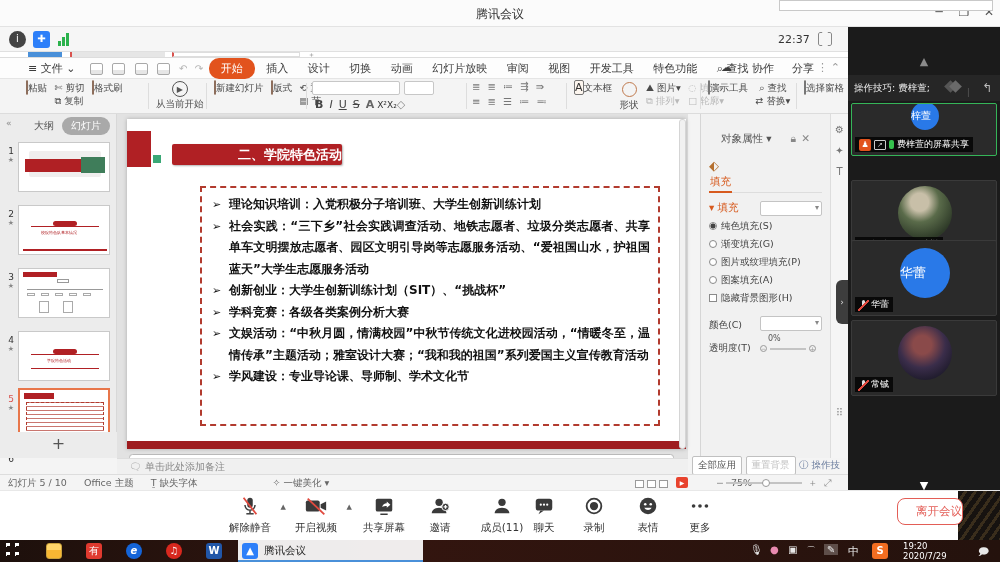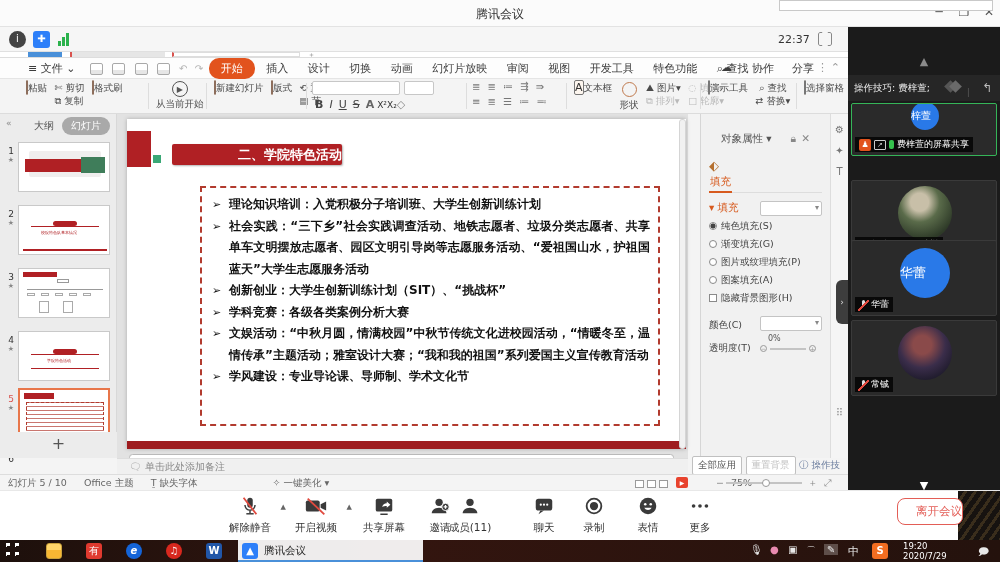--- a/index.html
+++ b/index.html
@@ -448,21 +448,21 @@
     </div>
     <div class="mtb" style="left:412px;">
       <svg width="22" height="22" viewBox="0 0 24 24">
           <circle cx="11" cy="8" r="4" fill="#3a3a3a"></circle>
           <path d="M3 20c0-4 4-6 8-6s8 2 8 6z" fill="#3a3a3a"></path>
           <circle cx="18" cy="13" r="4" fill="#3a3a3a" stroke="#fff"></circle>
           <path d="M18 11v4M16 13h4" stroke="#fff" stroke-width="1.4"></path>
         </svg>
       <div class="lbl">邀请</div>
     </div>
-    <div class="mtb" style="left:442px;">
+    <div class="mtb" style="left:474px;">
       <svg width="22" height="22" viewBox="0 0 24 24">
           <circle cx="12" cy="8" r="4" fill="#3a3a3a"></circle>
           <path d="M4 20c0-4 4-6 8-6s8 2 8 6z" fill="#3a3a3a"></path>
         </svg>
       <div class="lbl">成员(11)</div>
     </div>
     <div class="mtb" style="left:516px;">
       <svg width="22" height="22" viewBox="0 0 24 24">
           <rect x="3" y="4" width="18" height="13" rx="3" fill="#3a3a3a"></rect>
           <path d="M8 17l-2 4 6-4z" fill="#3a3a3a"></path>

